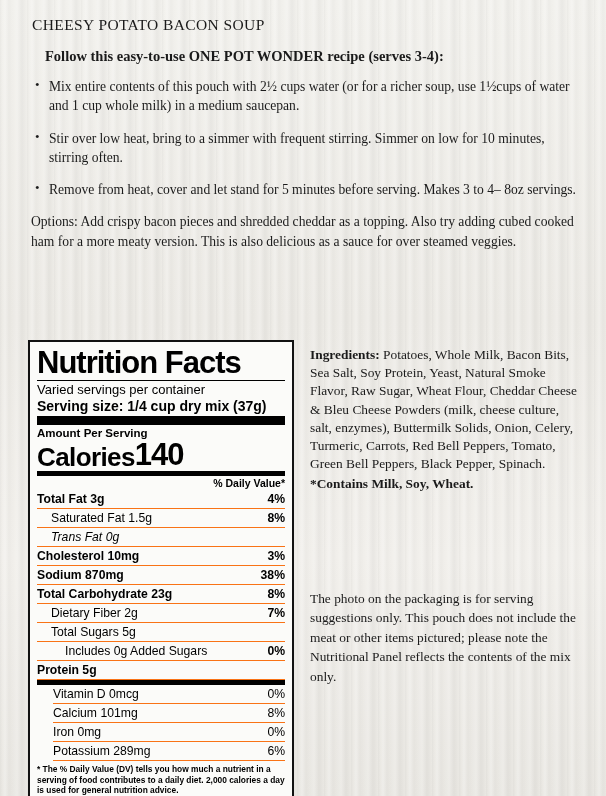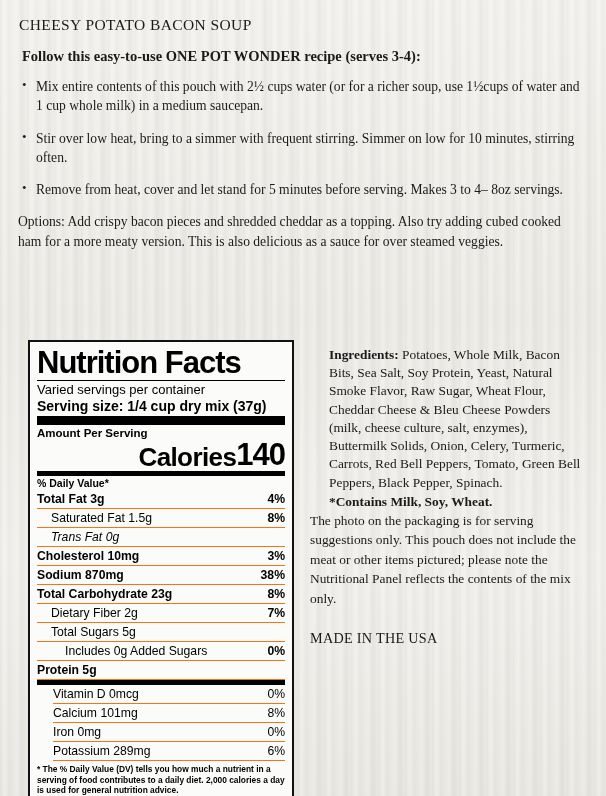--- a/index.html
+++ b/index.html
@@ -27,36 +27,36 @@
         rgba(0,0,0,0.020) 9px,
         rgba(0,0,0,0.000) 13px,
         rgba(255,255,255,0.18) 17px,
         rgba(0,0,0,0.035) 22px,
         rgba(0,0,0,0.000) 27px),
       linear-gradient(180deg, #f2f1ed 0%, #eceae5 40%, #f1efeb 70%, #e9e7e2 100%);
     pointer-events: none;
   }
   .page {
     position: relative;
-    padding: 14px 22px 0 16px;
+    padding: 14px 22px 0 29px;
     box-sizing: border-box;
     height: 564px;
   }
 
   
   .recipe-title {
     font-size: 15.5px;
     letter-spacing: 0.4px;
     margin: 2px 0 14px 3px;
     color: #1a1a1a;
   }
   .recipe-subtitle {
     font-size: 14.5px;
     font-weight: bold;
-    margin: 0 0 12px 6px;
+    margin: 0 0 12px 16px;
     color: #1a1a1a;
   }
   .steps {
     margin: 0 0 0 6px;
     padding: 0;
     list-style: none;
   }
   .steps li {
     font-size: 13.6px;
     line-height: 1.42;
@@ -119,37 +119,37 @@
     padding: 0 0 2px 0;
   }
   .nfp-aps {
     font-size: 11.5px;
     font-weight: bold;
     padding: 2px 0 0 0;
   }
   .cal-row {
     display: flex;
     align-items: flex-end;
-    justify-content: flex-end;
+    justify-content: flex-start;
     padding-bottom: 1px;
   }
   .cal-label {
     font-size: 26px;
     font-weight: bold;
     letter-spacing: -0.6px;
     line-height: 1;
   }
   .cal-value {
     font-size: 31px;
     font-weight: bold;
     letter-spacing: -1px;
     line-height: 1;
   }
   .dv-head {
-    text-align: left;
+    text-align: right;
     font-size: 10.5px;
     font-weight: bold;
     padding: 1px 0 1px 0;
   }
   .nrow {
     display: flex;
     justify-content: space-between;
     font-size: 12.2px;
     padding: 2px 0 2px 0;
     border-bottom: 1px solid #f97316;
@@ -170,32 +170,32 @@
 
   
   .rightcol {
     flex: 1;
     padding-top: 6px;
   }
   .ingredients {
     font-size: 13.4px;
     line-height: 1.36;
     color: #1a1a1a;
-    margin-left: 19px;
   }
   .ingredients b { font-weight: bold; }
   .contains {
     font-weight: bold;
     font-size: 13.4px;
     display: block;
     margin-top: 1px;
   }
   .photo-note {
     font-size: 13.4px;
     line-height: 1.45;
+    margin-top: 96px;
     color: #1a1a1a;
   }
   .made-in {
     font-size: 14.2px;
     letter-spacing: 0.3px;
     margin-top: 22px;
     color: #1a1a1a;
   }
   .website {
     font-size: 14.6px;
@@ -308,18 +308,17 @@
     </div>
 
     <div class="rightcol">
       <div class="ingredients">
         <b>Ingredients:</b><span> Potatoes, Whole Milk, Bacon Bits, Sea Salt, Soy Protein, Yeast, Natural Smoke Flavor, Raw Sugar, Wheat Flour, Cheddar Cheese &amp; Bleu Cheese Powders (milk, cheese culture, salt, enzymes), Buttermilk Solids, Onion, Celery, Turmeric, Carrots, Red Bell Peppers, Tomato, Green Bell Peppers, Black Pepper, Spinach.</span>
         <span class="contains">*Contains Milk, Soy, Wheat.</span>
       </div>
 
       <div class="photo-note">The photo on the packaging is for serving suggestions only. This pouch does not include the meat or other items pictured; please note the Nutritional Panel reflects the contents of the mix only.</div>
 
-      <div class="made-in">MADE IN THE USA</div>
 
     </div>
 
   </div>
 </div>
 
 </body></html>

